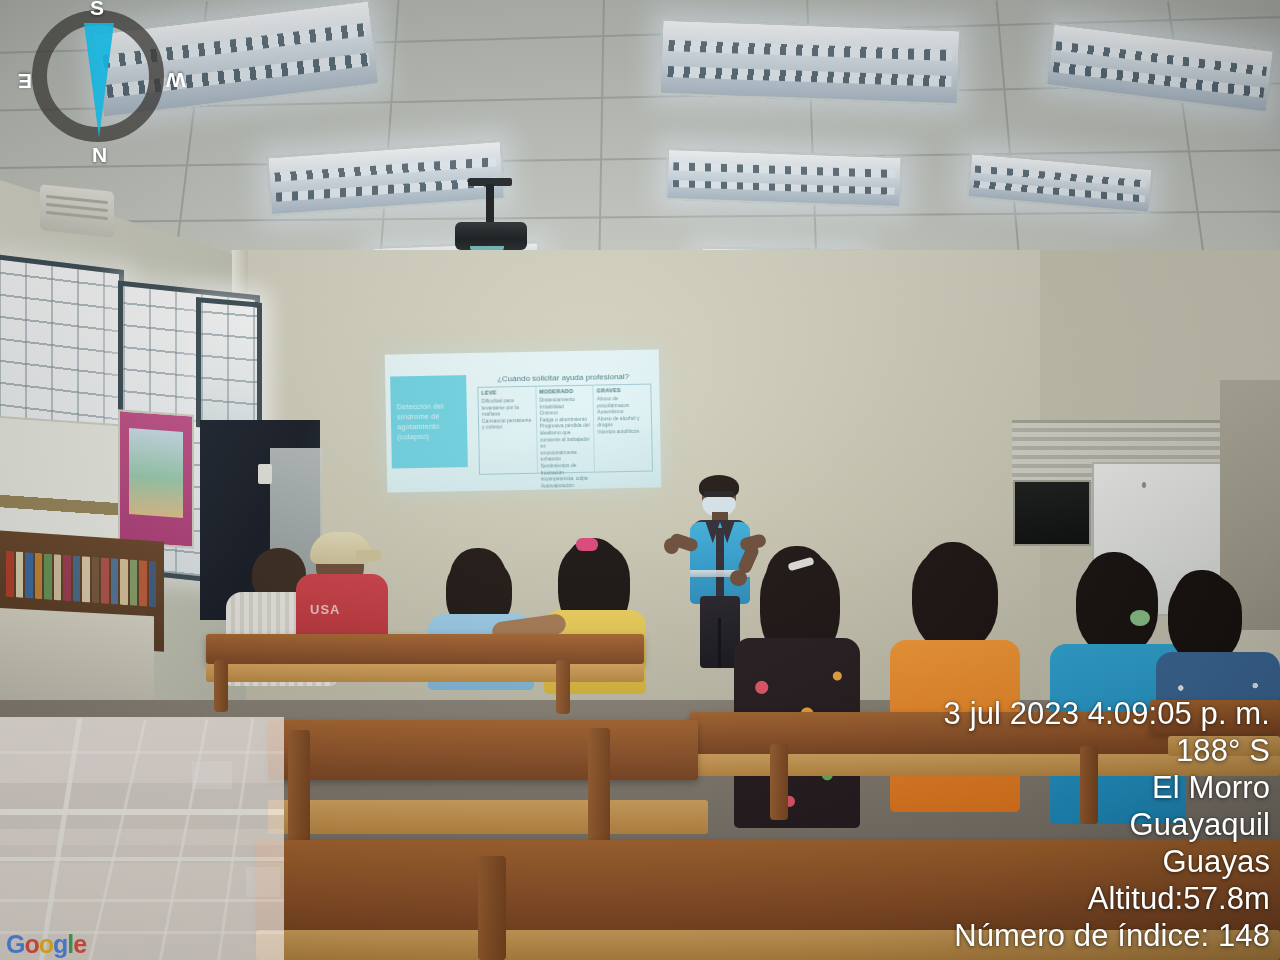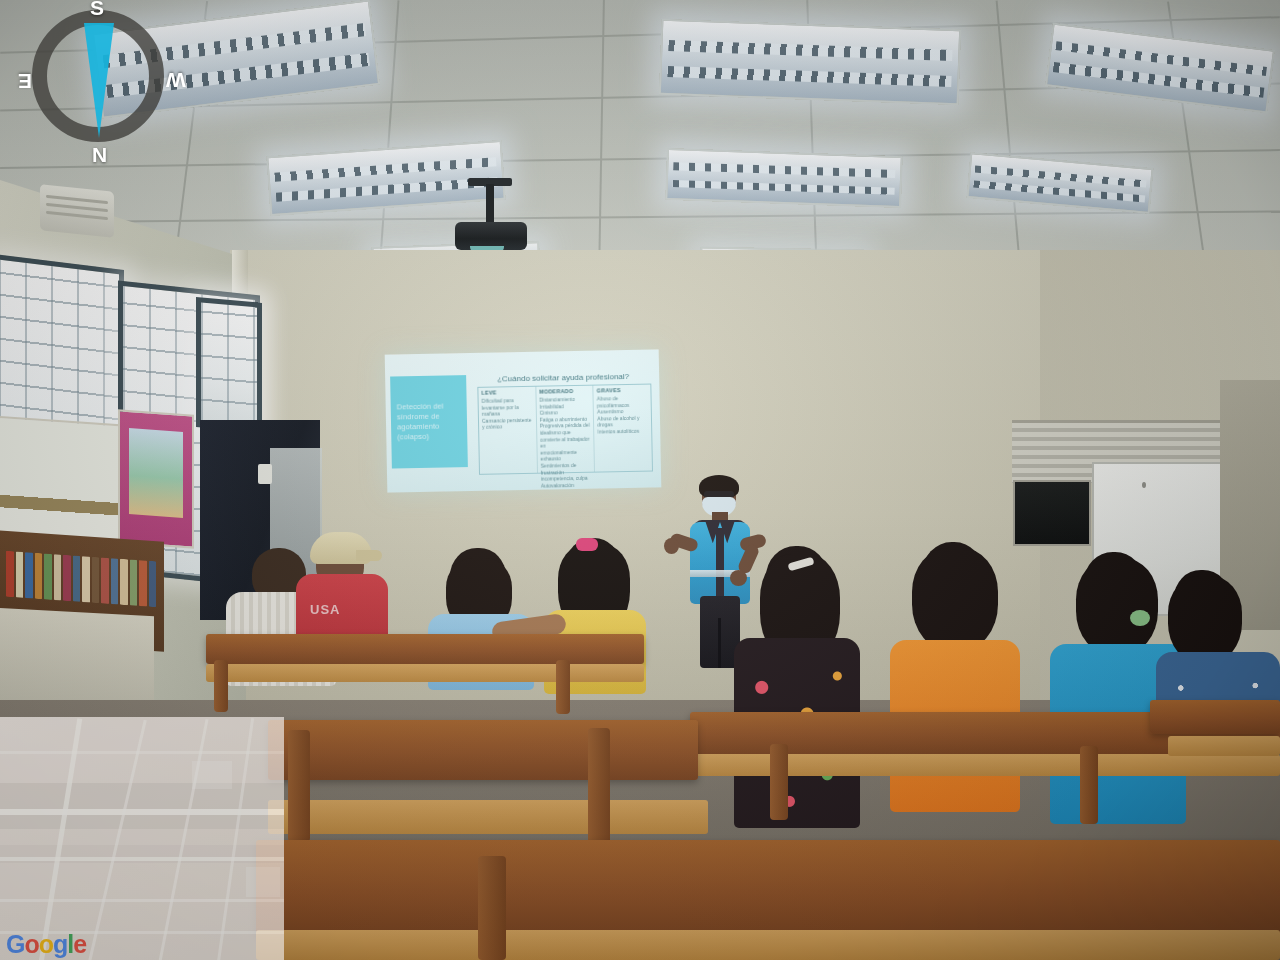--- a/index.html
+++ b/index.html
@@ -640,14 +640,23 @@
 
       <div class="pin-glyph small">🌲</div>
 
     </div>
 
     <div class="gmark">
       <span class="gb">G</span><span class="gr">o</span><span class="gy">o</span><span class="gb">g</span><span class="gg">l</span><span class="gr">e</span>
     </div>
   </div>
 
+  <div class="stamp">
+    <div>3 jul 2023 4:09:05 p. m.</div>
+    <div>188° S</div>
+    <div>El Morro</div>
+    <div>Guayaquil</div>
+    <div>Guayas</div>
+    <div>Altitud:57.8m</div>
+    <div>Número de índice: 148</div>
+  </div>
 
 </div>
 
 </body></html>

